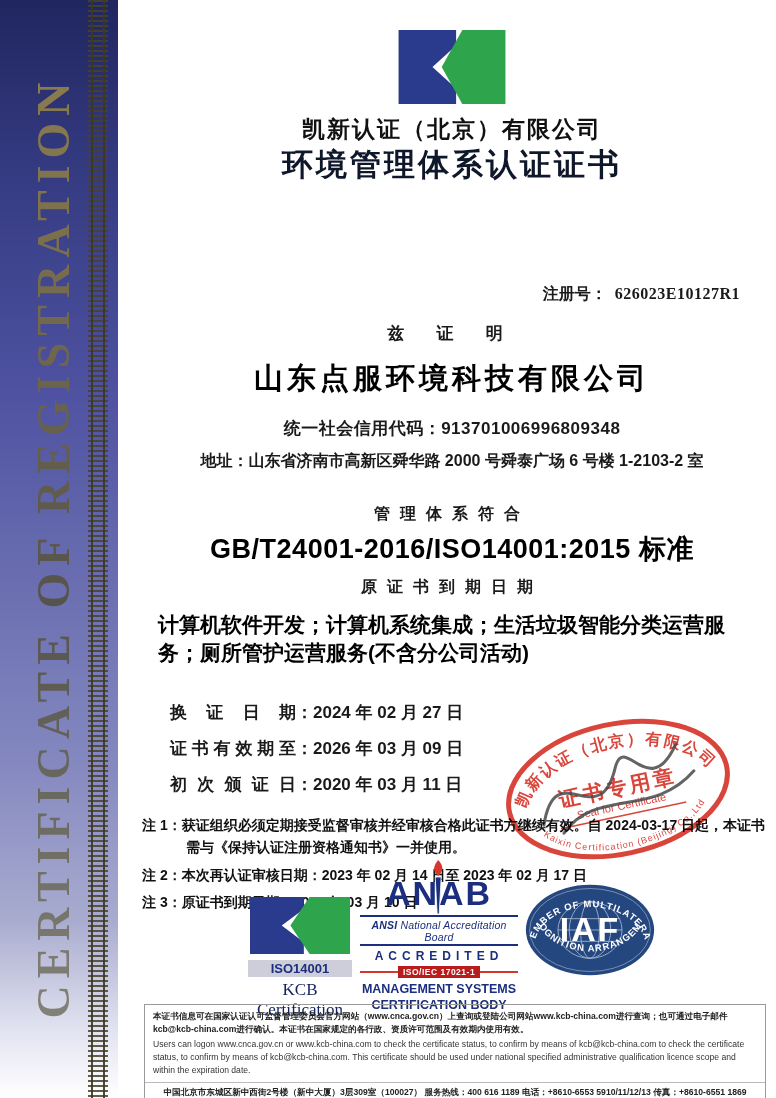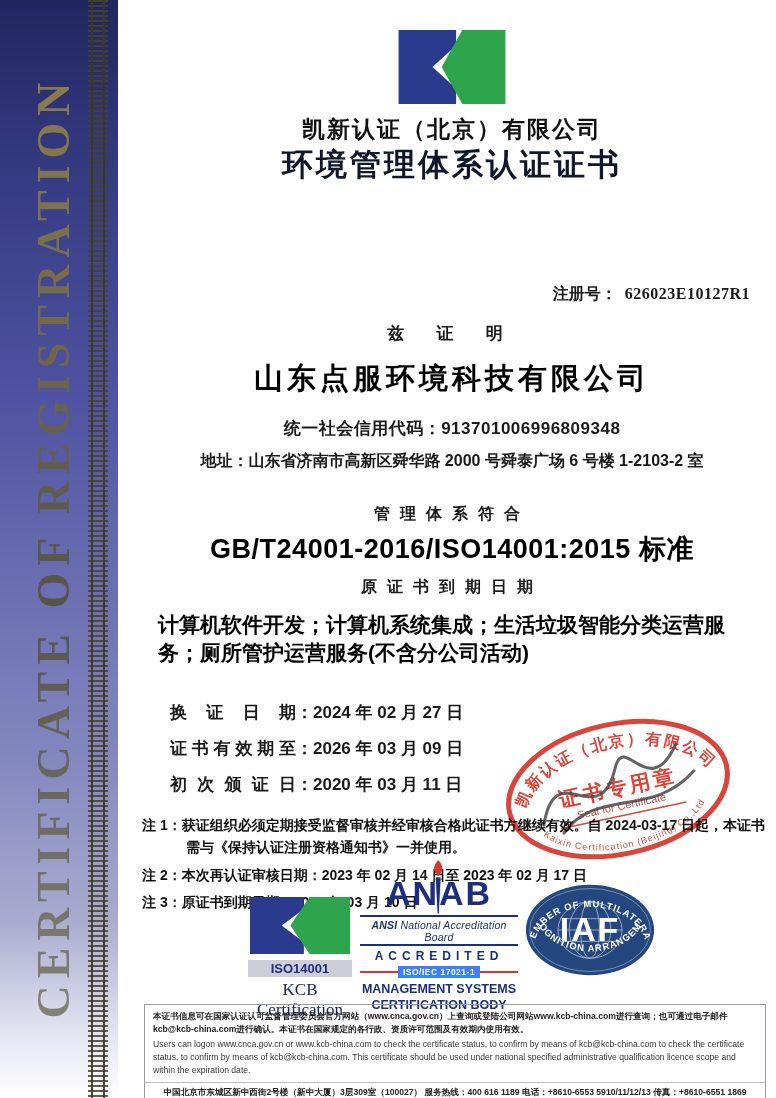--- a/index.html
+++ b/index.html
@@ -23,21 +23,21 @@
   .band-track::before{left:3px}.band-track::after{right:3px}
 
   
   .col{position:absolute;left:128px;width:648px;text-align:center;}
 
   
   .logo-top{top:30px;display:flex;justify-content:center;}
   .issuer{top:114px;font-family:"Liberation Serif",serif;font-weight:700;font-size:23px;letter-spacing:2px;color:#111;}
   .cert-title{top:144px;font-weight:700;font-size:31px;letter-spacing:3px;color:#0f172a;}
 
-  .reg-line{top:284px;text-align:right;padding-right:26px;box-sizing:border-box;
+  .reg-line{top:284px;text-align:right;padding-right:36px;box-sizing:border-box;
         font-family:"Liberation Serif",serif;font-weight:700;font-size:16px;}
   .reg-line .num{font-family:"Liberation Serif",serif;letter-spacing:.5px;padding-left:8px;}
   .certify{top:322px;font-family:"Liberation Serif",serif;font-weight:700;font-size:17px;letter-spacing:14px;}
 
   .company-name{top:359px;font-weight:700;font-size:29px;letter-spacing:4px;color:#000;}
   .credit-line{top:417px;font-weight:600;font-size:17px;letter-spacing:.5px;}
   .addr-line{top:451px;font-weight:700;font-size:16px;}
 
   .conform-label{top:504px;font-family:"Liberation Serif",serif;font-weight:700;font-size:16px;letter-spacing:10px;}
   .std-name{top:531px;font-weight:800;font-size:27px;letter-spacing:.5px;color:#000;}
@@ -66,21 +66,21 @@
 
   .anab{position:absolute;left:360px;top:876px;width:158px;text-align:center;color:#1b2f7e;}
   .anab-word{position:relative;font-weight:800;font-size:34px;letter-spacing:2px;line-height:1;height:38px;}
   .anab-torch{position:absolute;left:50%;top:-16px;transform:translateX(-55%);}
   .anab-rule{height:2px;background:#1b2f7e;margin:1px 0 2px;}
   .anab-ansi{font-style:italic;font-size:10.5px;letter-spacing:.2px;}
   .anab-ansi b{font-style:italic;}
   .anab-accredited{font-weight:700;font-size:12px;letter-spacing:5px;margin-top:3px;}
   .anab-stdrow{display:flex;align-items:center;margin-top:3px;}
   .anab-stdrow .rl{flex:1;height:2px;background:#d6372c;}
-  .anab-std{background:#3b82f6;color:#fff;font-weight:700;font-size:8.5px;padding:1px 5px;letter-spacing:.5px;}
+  .anab-std{background:#b91c1c;color:#fff;font-weight:700;font-size:8.5px;padding:1px 5px;letter-spacing:.5px;}
   .anab-body{font-weight:700;font-size:12.5px;margin-top:4px;line-height:1.25;}
 
   .iaf{position:absolute;left:524px;top:882px;}
 
   
   .fineprint{position:absolute;left:144px;top:1004px;width:622px;border:1px solid #9a9a9a;
         box-sizing:border-box;padding:5px 8px 4px;font-size:8.6px;line-height:1.55;color:#222;}
   .fp-cn{font-weight:700;}
   .fp-en{color:#333;margin-top:1px;}
   .fp-div{border-top:1px solid #bbb;margin:4px -8px 3px;}

